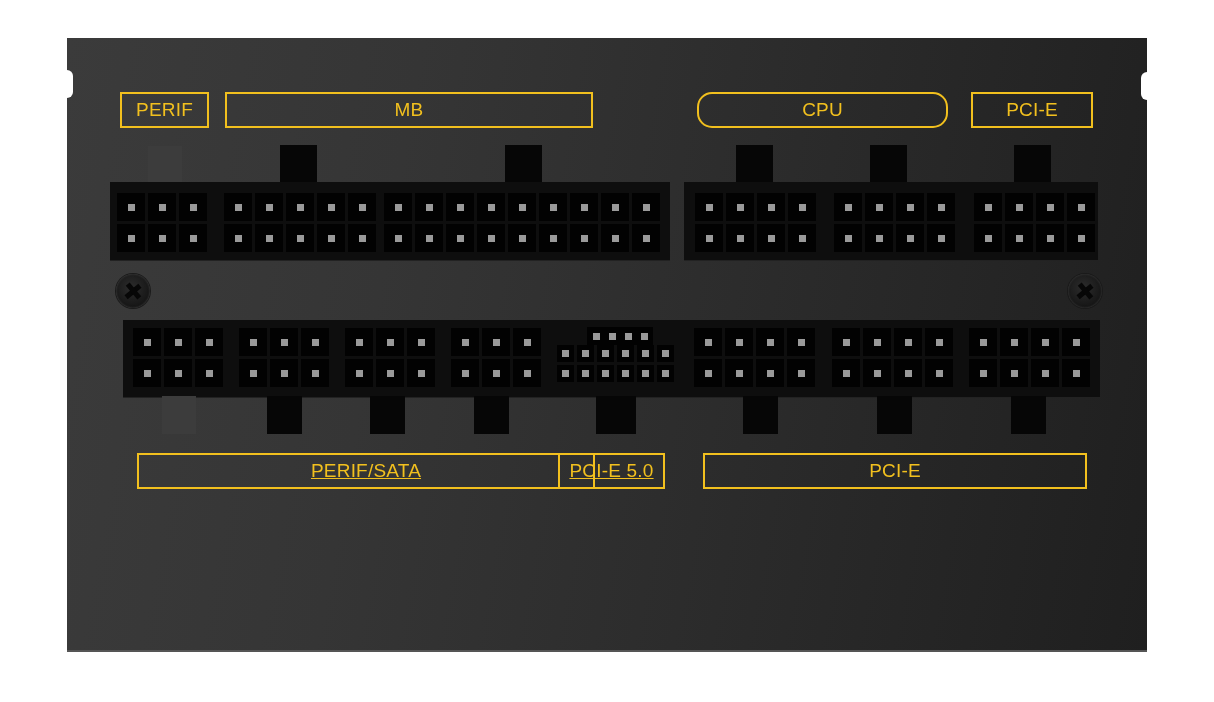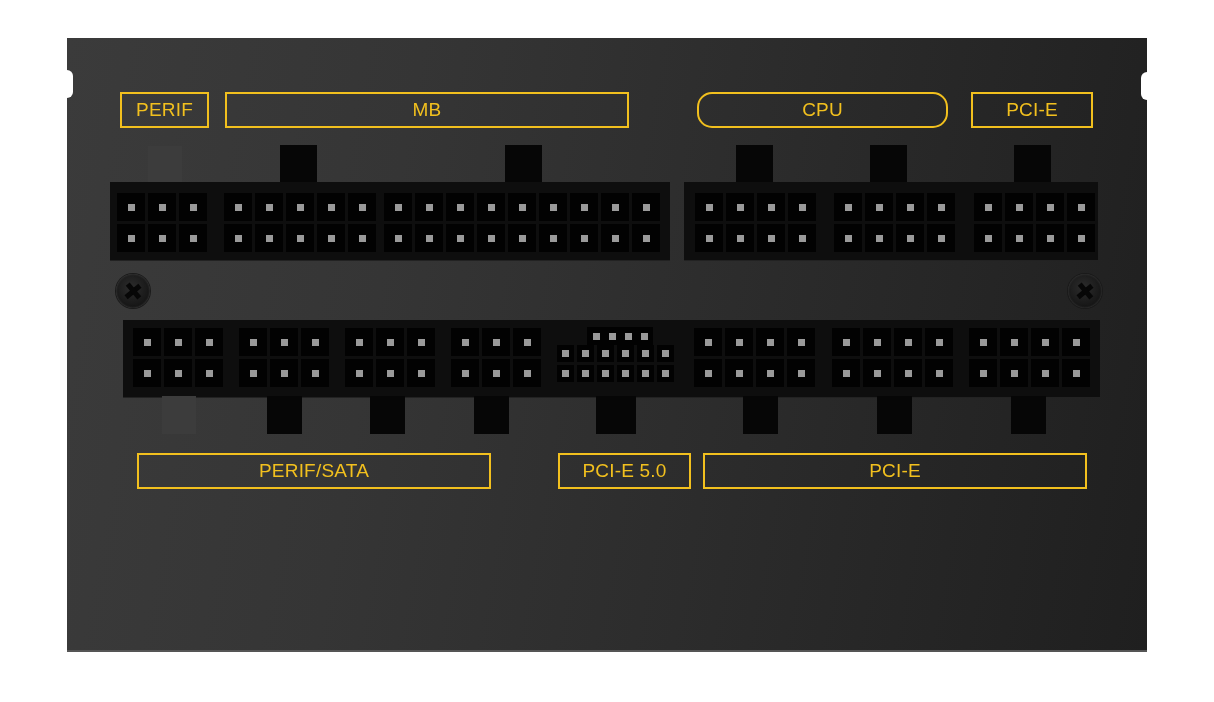--- a/index.html
+++ b/index.html
@@ -38,21 +38,21 @@
   .screw::after { width:5px; height:18px; margin:-9px 0 0 -2.5px; transform:rotate(-40deg); }
 </style>
 </head>
 <body>
 
 <div class="panel"></div>
 <div class="notch left"></div>
 <div class="notch right"></div>
 
 <div class="label" style="left:120px;top:92px;width:89px;height:36px;">PERIF</div>
-<div class="label" style="left:225px;top:92px;width:404px;height:36px;">MB</div>
+<div class="label" style="left:225px;top:92px;width:368px;height:36px;">MB</div>
 <div class="label" style="left:697px;top:92px;width:251px;height:36px;border-radius:15px;">CPU</div>
 <div class="label" style="left:971px;top:92px;width:122px;height:36px;">PCI-E</div>
 
 <div class="latch grey" style="left:148px;top:146px;width:34px;height:40px;"></div>
 <div class="latch" style="left:280px;top:145px;width:37px;height:40px;"></div>
 <div class="latch" style="left:505px;top:145px;width:37px;height:40px;"></div>
 <div class="latch" style="left:736px;top:145px;width:37px;height:40px;"></div>
 <div class="latch" style="left:870px;top:145px;width:37px;height:40px;"></div>
 <div class="latch" style="left:1014px;top:145px;width:37px;height:40px;"></div>
 
@@ -220,15 +220,15 @@
 
 <div class="latch grey" style="left:162px;top:396px;width:34px;height:38px;"></div>
 <div class="latch" style="left:267px;top:396px;width:35px;height:38px;"></div>
 <div class="latch" style="left:370px;top:396px;width:35px;height:38px;"></div>
 <div class="latch" style="left:474px;top:396px;width:35px;height:38px;"></div>
 <div class="latch" style="left:596px;top:396px;width:40px;height:38px;"></div>
 <div class="latch" style="left:743px;top:396px;width:35px;height:38px;"></div>
 <div class="latch" style="left:877px;top:396px;width:35px;height:38px;"></div>
 <div class="latch" style="left:1011px;top:396px;width:35px;height:38px;"></div>
 
-<div class="label" style="left:137px;top:453px;width:354px;height:36px;">PERIF/SATA</div>
-<div class="label" style="left:558px;top:453px;width:133px;height:36px;">PCI-E 5.0</div>
+<div class="label" style="left:137px;top:453px;width:458px;height:36px;text-decoration:underline;">PERIF/SATA</div>
+<div class="label" style="left:558px;top:453px;width:107px;height:36px;text-decoration:underline;">PCI-E 5.0</div>
 <div class="label" style="left:703px;top:453px;width:384px;height:36px;">PCI-E</div>
 
 </body></html>

